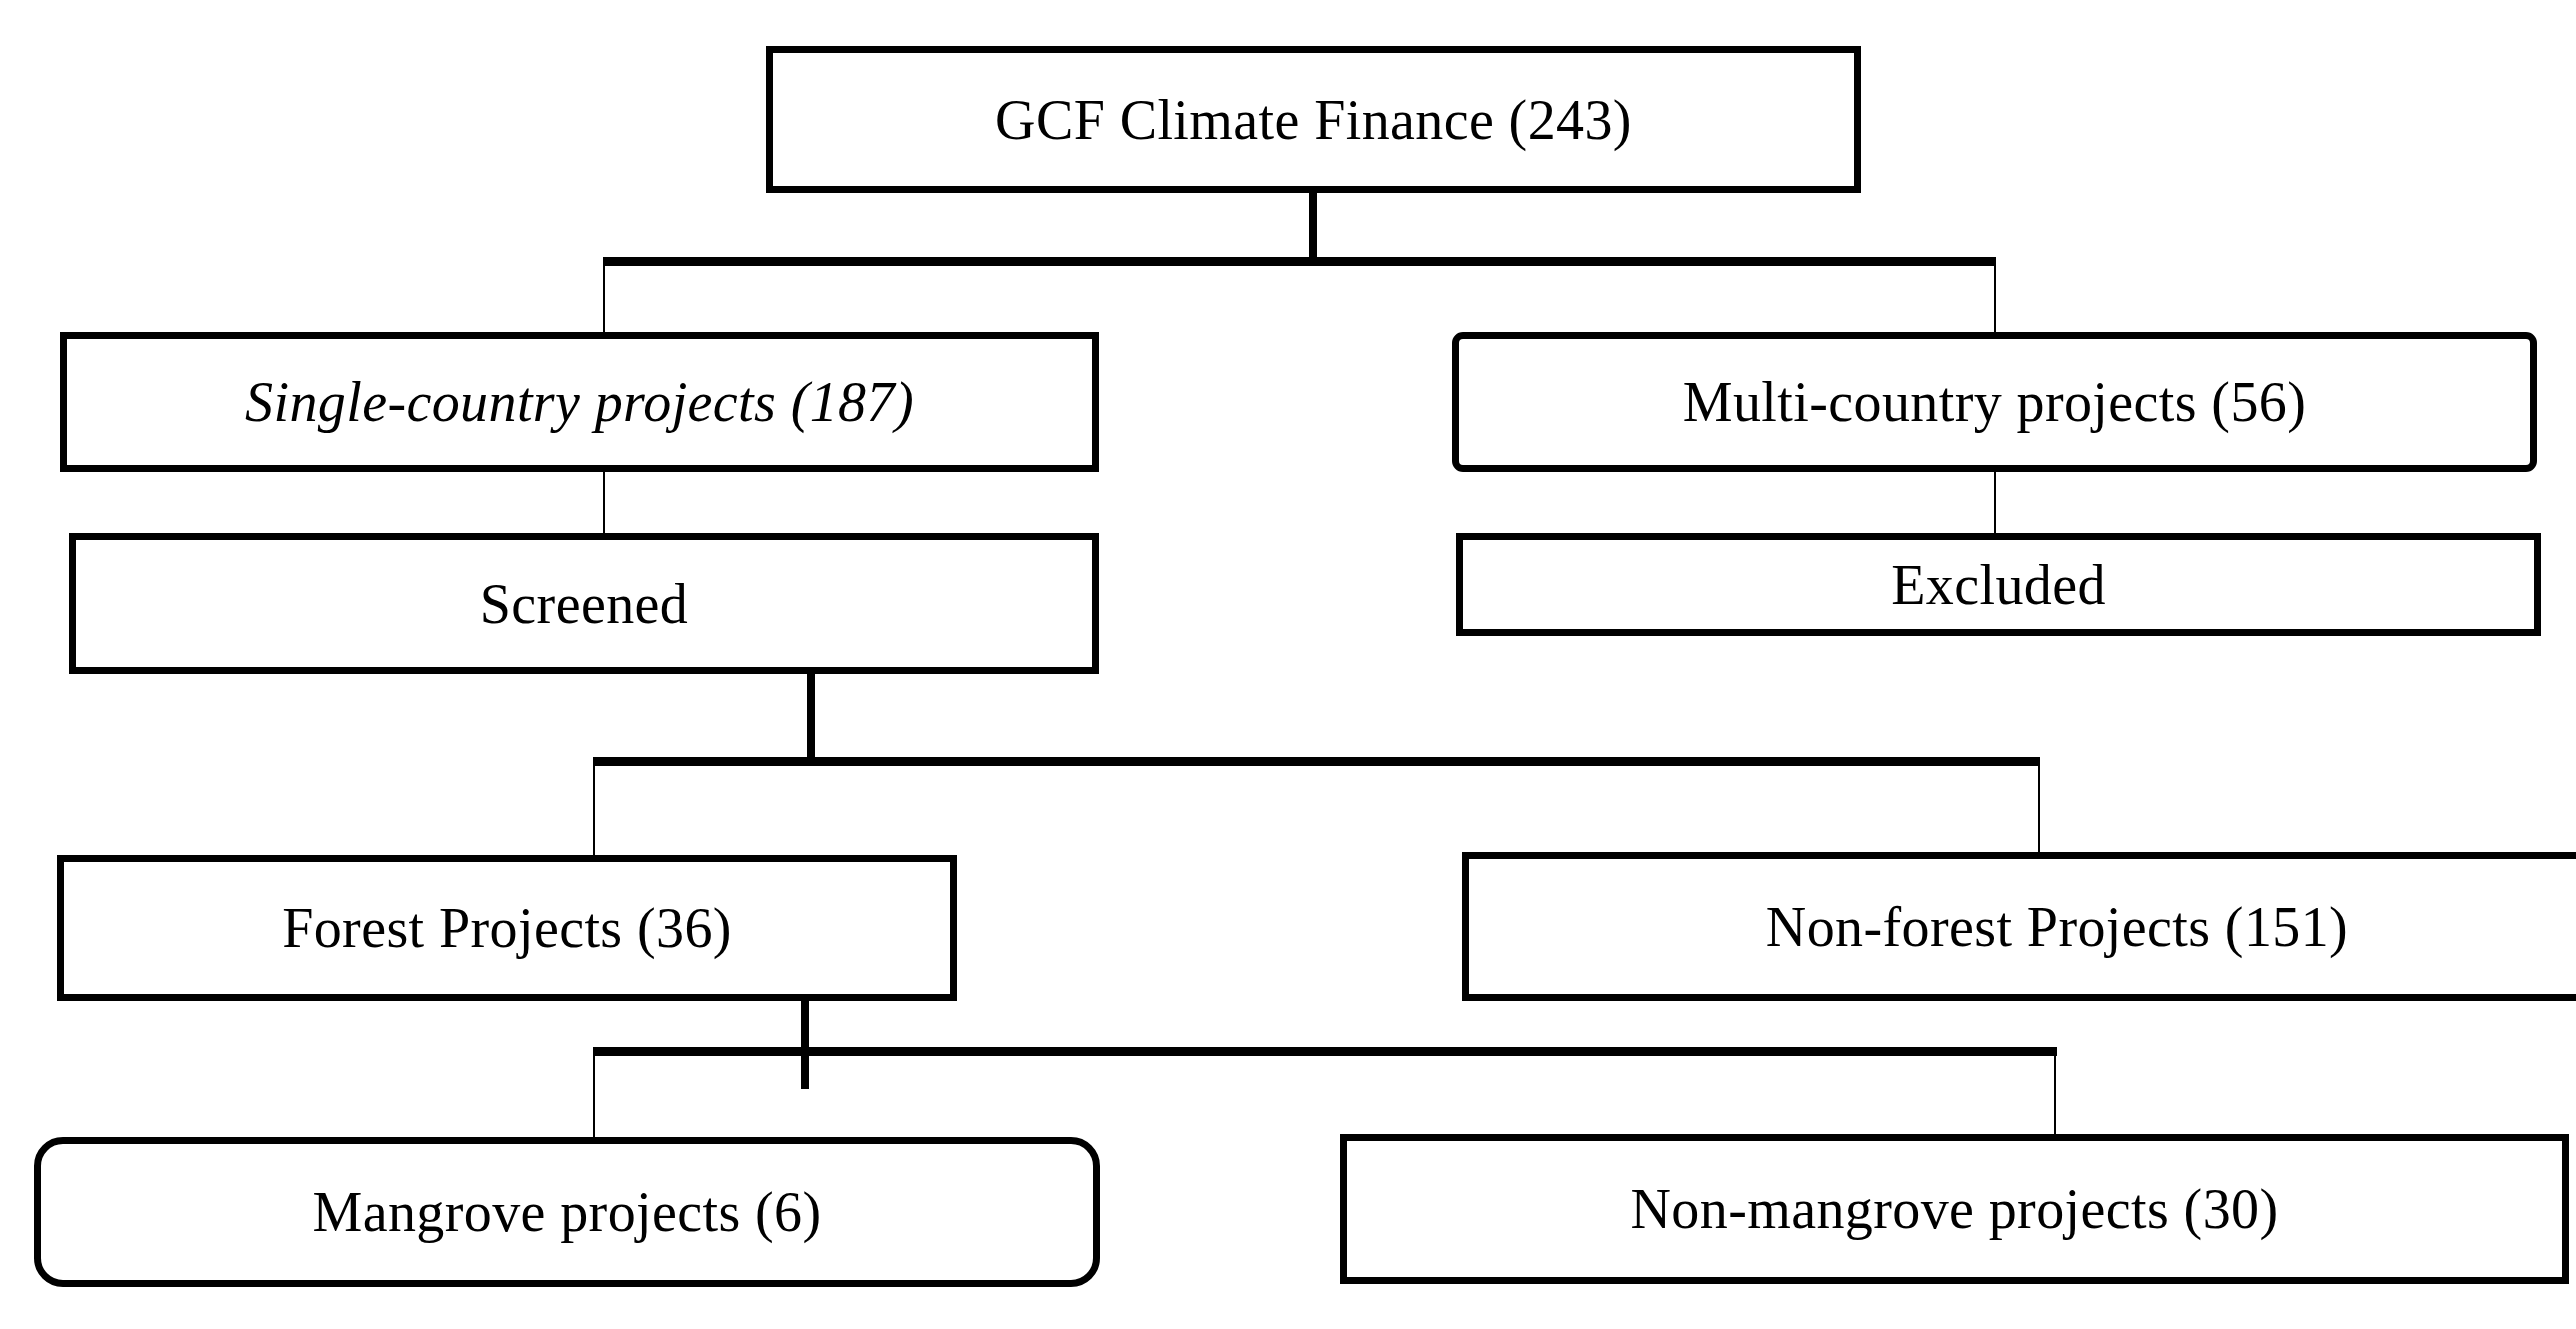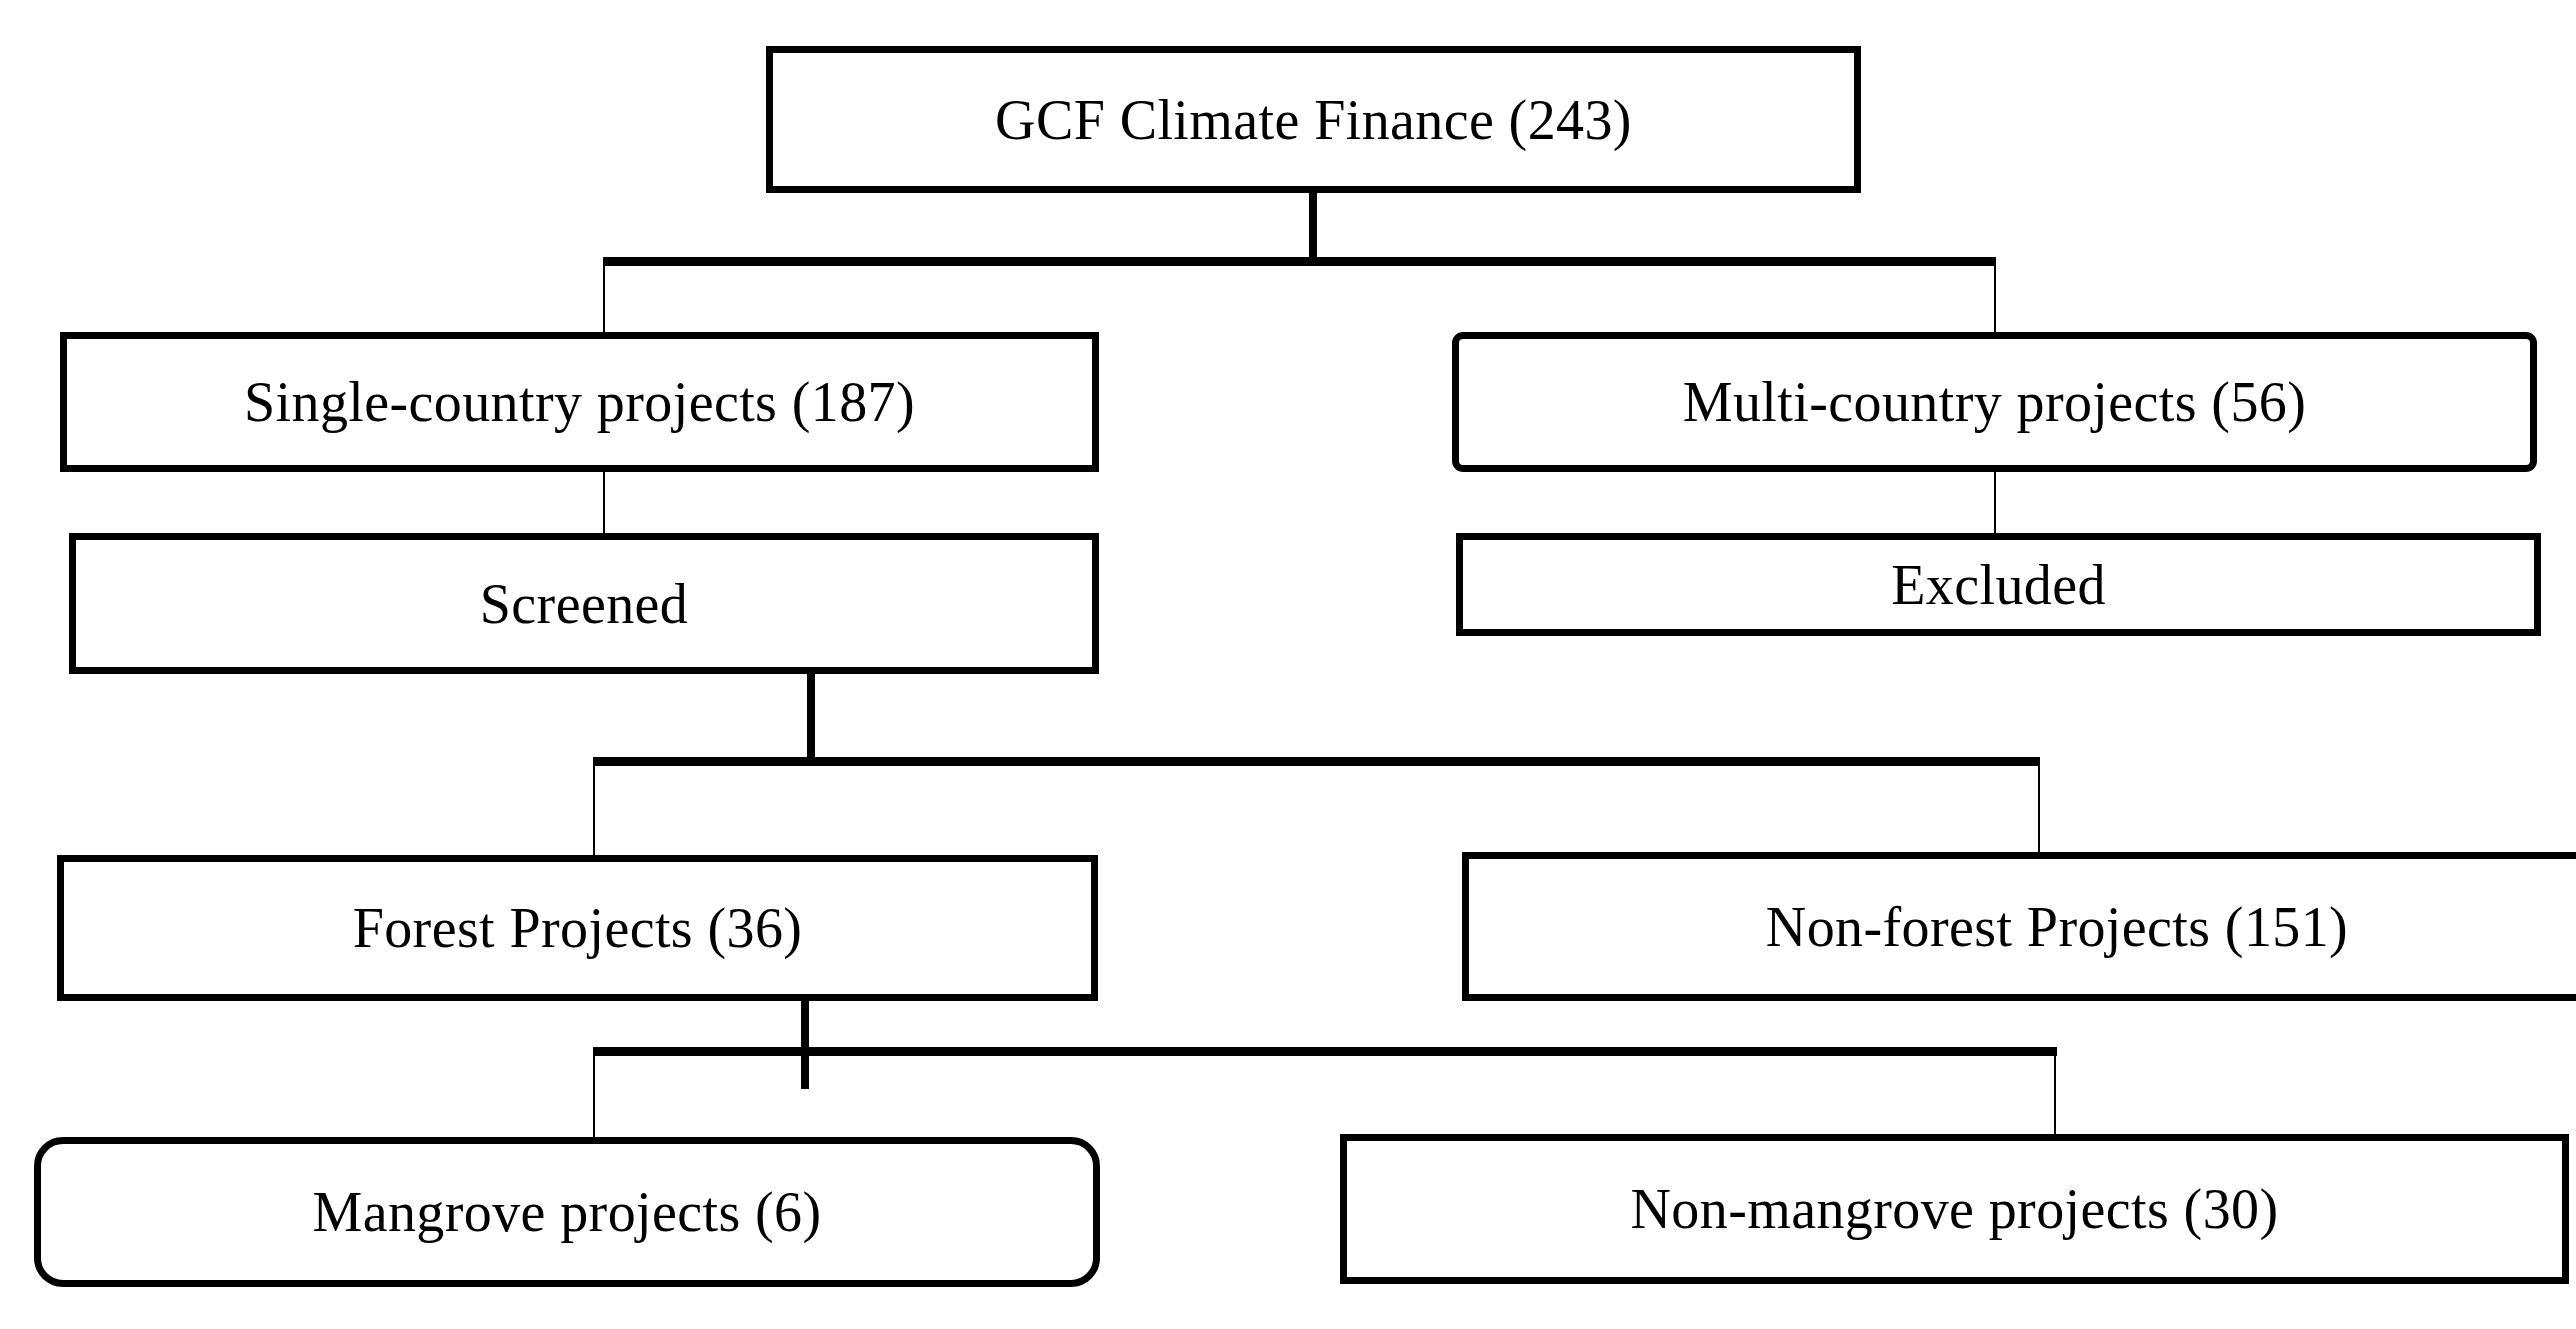--- a/index.html
+++ b/index.html
@@ -73,37 +73,37 @@
 
   <div class="vstem" style="left:801px; top:1001px; height:88px;"></div>
   <div class="hbar" style="left:593px; top:1047px; width:1464px;"></div>
   <div class="vthin" style="left:593px; top:1051px; height:89px;"></div>
   <div class="vthin" style="left:2054px; top:1051px; height:86px;"></div>
 
   <div class="node" style="left:766px; top:46px; width:1095px; height:147px;">
     <span class="node-label">GCF Climate Finance (243)</span>
   </div>
 
-  <div class="node" style="left:60px; top:332px; width:1039px; height:140px;">
+  <div class="node" style="left:60px; top:332px; width:1039px; height:140px;font-style:italic;">
     <span class="node-label">Single-country projects (187)</span>
   </div>
 
   <div class="node" style="left:1452px; top:332px; width:1085px; height:140px;border-radius:11px;">
     <span class="node-label">Multi-country projects (56)</span>
   </div>
 
   <div class="node" style="left:69px; top:533px; width:1030px; height:141px;">
     <span class="node-label">Screened</span>
   </div>
 
   <div class="node" style="left:1456px; top:533px; width:1085px; height:103px;">
     <span class="node-label">Excluded</span>
   </div>
 
-  <div class="node" style="left:57px; top:855px; width:1041px; height:146px;">
+  <div class="node" style="left:57px; top:855px; width:900px; height:146px;">
     <span class="node-label">Forest Projects (36)</span>
   </div>
 
   <div class="node" style="left:1462px; top:852px; width:1190px; height:149px;">
     <span class="node-label">Non-forest Projects (151)</span>
   </div>
 
   <div class="node" style="left:34px; top:1137px; width:1066px; height:150px;border-radius:29px;">
     <span class="node-label">Mangrove projects (6)</span>
   </div>

